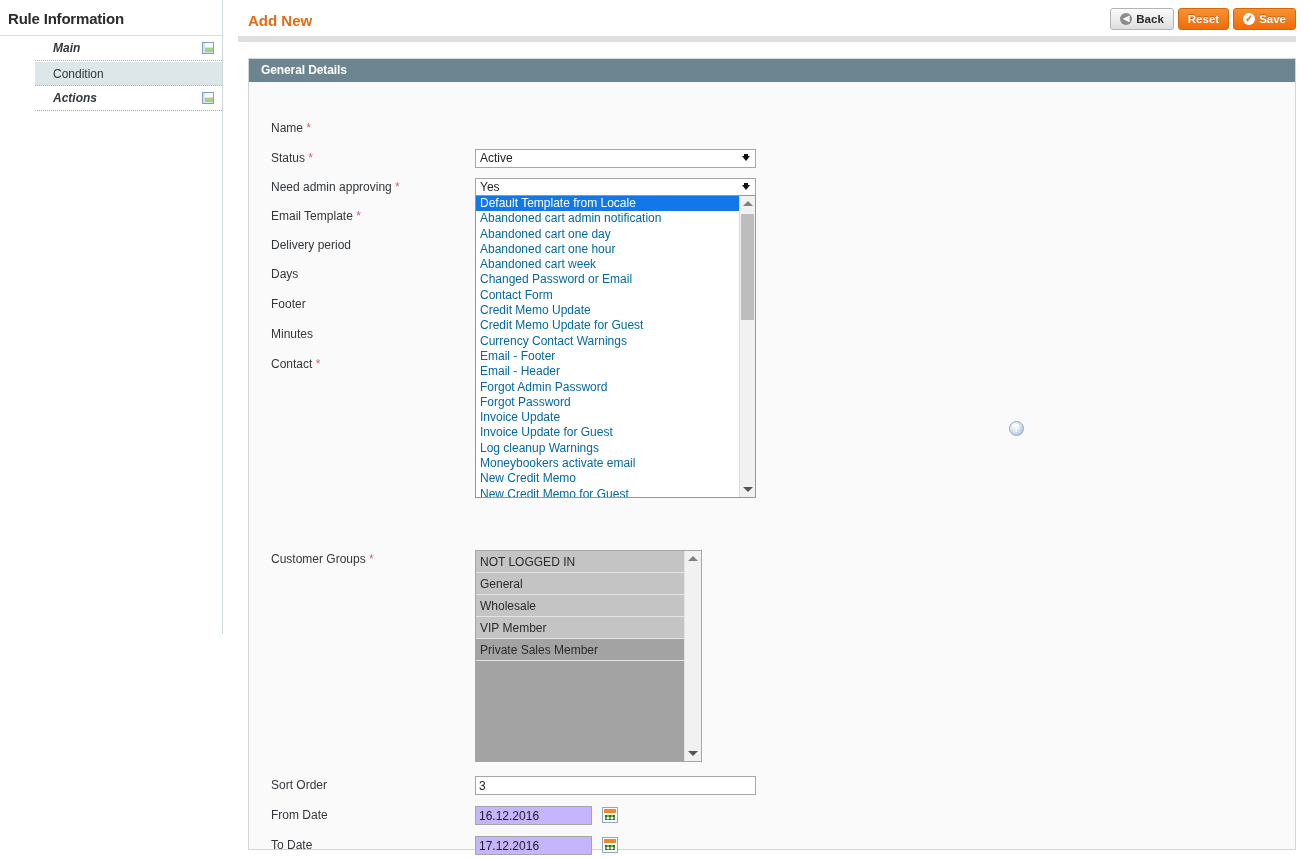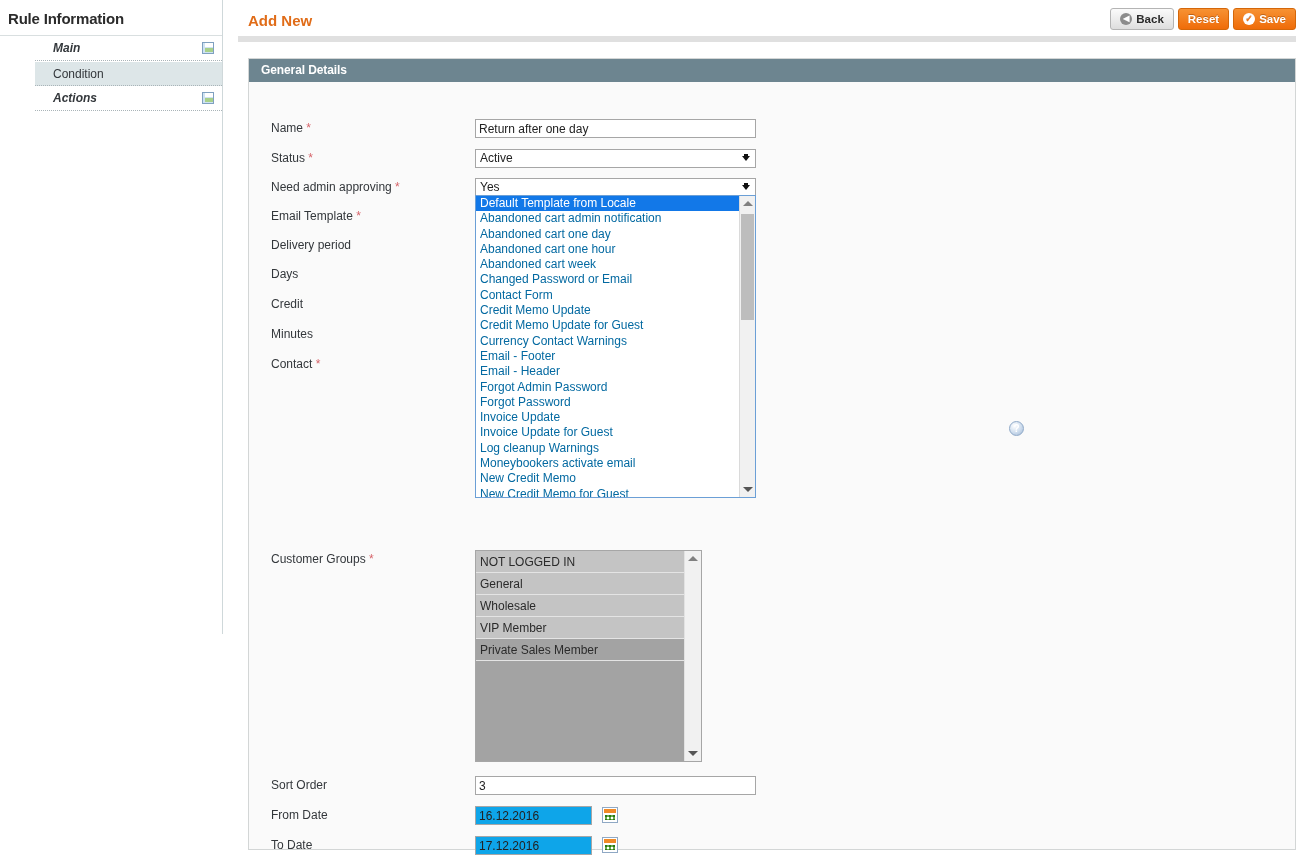--- a/index.html
+++ b/index.html
@@ -155,21 +155,21 @@
     background: #ffffff;
     font-family: "Liberation Sans", sans-serif;
     font-size: 12px;
     color: #222;
     padding: 0 3px;
     outline: none;
   }
   input.date-in {
     width: 117px; height: 19px;
     border: 1px solid #a6a6a6;
-    background: #0ea5e9;
+    background: #c4b5fd;
     font-family: "Liberation Sans", sans-serif;
     font-size: 12px;
     color: #222;
     padding: 0 3px;
     outline: none;
   }
 
   .sel {
     position: relative;
     width: 281px; height: 19px;
@@ -326,23 +326,20 @@
     </div>
 
     <div id="panel">
       <div id="panel-head">General Details</div>
       <div id="panel-body">
 
         <div class="field-row" style="top:37px">
           <div class="field-label">
             <span>Name</span><span class="req"> *</span>
           </div>
-          <div class="ctl">
-            <input class="text-in" type="text" value="Return after one day" style="">
-          </div>
         </div>
 
         <div class="field-row" style="top:67px">
           <div class="field-label">
             <span>Status</span><span class="req"> *</span>
           </div>
           <div class="ctl">
             <div class="sel">
               <span>Active</span>
               <span class="arrow"></span>
@@ -376,21 +373,21 @@
 
         <div class="field-row" style="top:154px">
           <div class="field-label">Delivery period</div>
         </div>
 
         <div class="field-row" style="top:183px">
           <div class="field-label">Days</div>
         </div>
 
         <div class="field-row" style="top:213px">
-          <div class="field-label">Credit</div>
+          <div class="field-label">Footer</div>
         </div>
 
         <div class="field-row" style="top:243px">
           <div class="field-label">Minutes</div>
         </div>
 
         <div class="field-row" style="top:273px">
           <div class="field-label">
             <span>Contact</span><span class="req"> *</span>
           </div>

